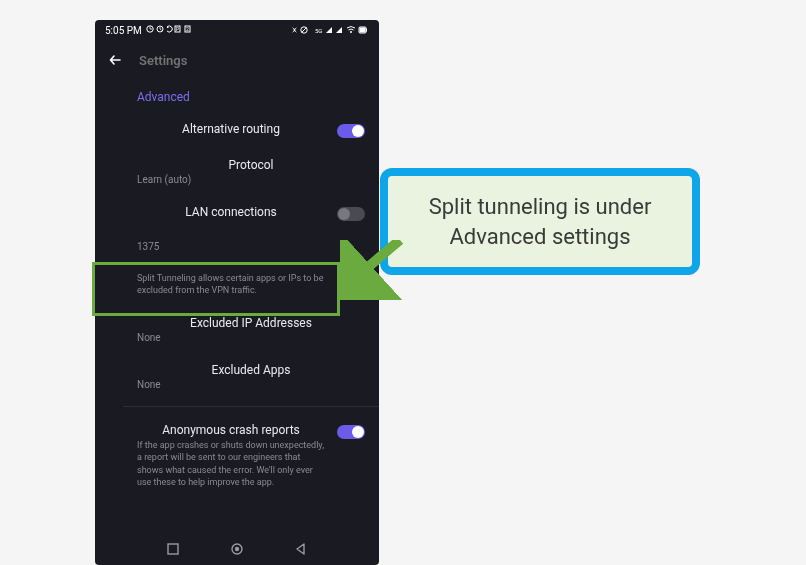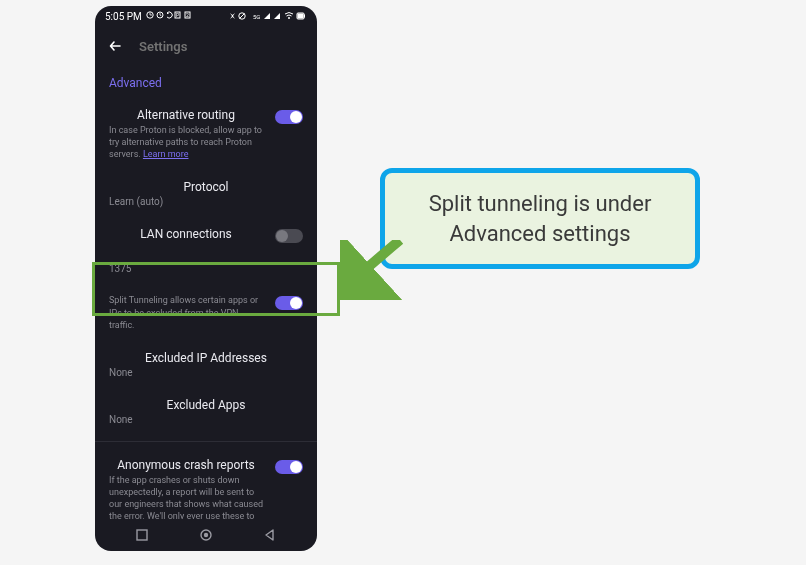--- a/index.html
+++ b/index.html
@@ -7,25 +7,25 @@
       font-family: -apple-system, BlinkMacSystemFont, "Segoe UI", Roboto, sans-serif;
       background: #f5f5f5;
       width: 806px;
       height: 565px;
       position: relative;
       overflow: hidden;
     }
     .phone-frame {
       position: absolute;
       left: 95px;
-      top: 6px;
-      width: 222px;
+      top: 20px;
+      width: 284px;
       height: 545px;
       background: #1a1a22;
-      border-radius: 16px;
+      border-radius: 4px;
       overflow: hidden;
       display: flex;
       flex-direction: column;
       color: #e8e8ec;
       font-size: 11px;
     }
     .status-bar {
       height: 20px;
       display: flex;
       justify-content: space-between;
@@ -54,20 +54,21 @@
     }
     .header-title {
       font-size: 13px;
       font-weight: 600;
       color: #737373;
     }
     .content {
       flex: 1;
       overflow-y: hidden;
       padding: 6px 0 0 0;
+      margin-left: 28px;
     }
     .section-label {
       color: #7c6ff0;
       font-size: 12px;
       padding: 4px 14px 8px 14px;
     }
     .setting-row {
       padding: 10px 14px;
       position: relative;
     }
@@ -139,21 +140,21 @@
     }
     .callout {
       position: absolute;
       left: 380px;
       top: 168px;
       width: 320px;
       z-index: 6;
     }
     .callout-bubble {
       background: #eaf3e0;
-      border: 5px solid #0ea5e9;
+      border: 8px solid #0ea5e9;
       border-radius: 12px;
       padding: 16px 38px;
       text-align: center;
     }
     .callout-text {
       font-size: 22px;
       color: #3a3a3a;
       line-height: 1.35;
     }
     .callout-arrow {
@@ -221,21 +222,20 @@
         </svg>
     </div>
     <div class="header-title">Settings</div>
   </div>
 
   <div class="content">
     <div class="section-label">Advanced</div>
 
     <div class="setting-row has-toggle">
       <div class="setting-title">Alternative routing</div>
-      <div class="setting-desc"><span>In case Proton is blocked, allow app to try alternative paths to reach Proton servers. </span><span class="learn-more">Learn more</span></div>
       <div class="toggle on">
           <div class="toggle-knob"></div>
         </div>
     </div>
 
     <div class="setting-row">
       <div class="setting-title">Protocol</div>
       <div class="setting-value">Learn (auto)</div>
     </div>
 

